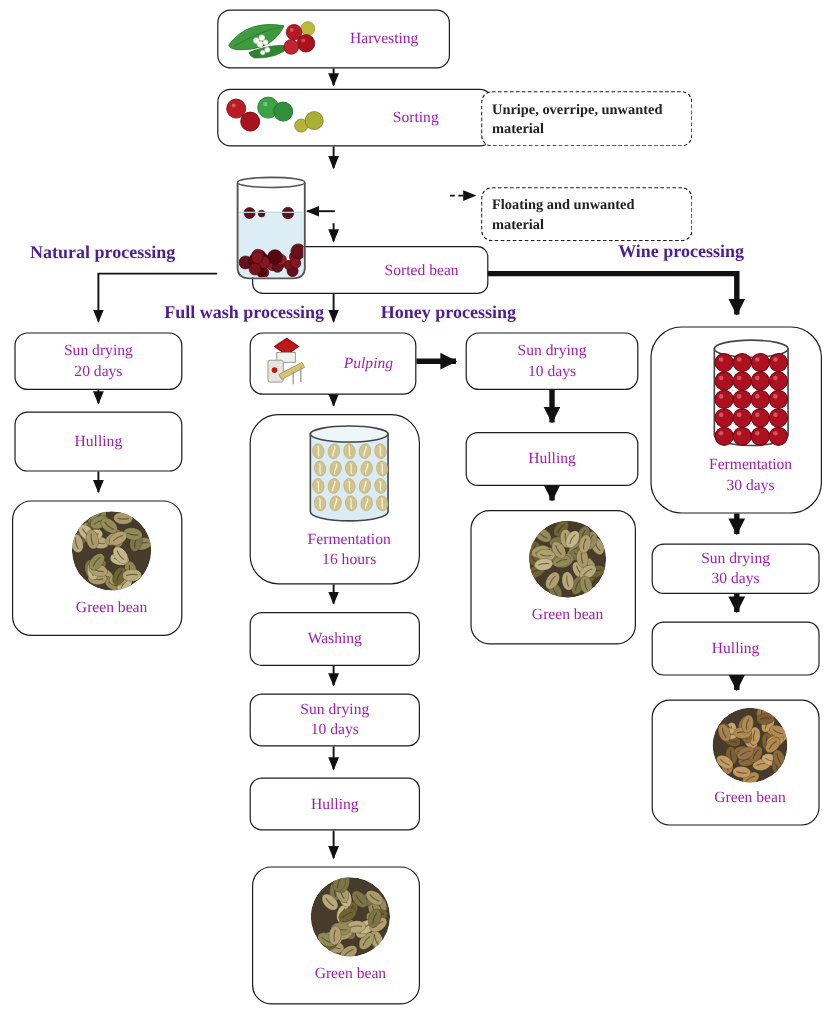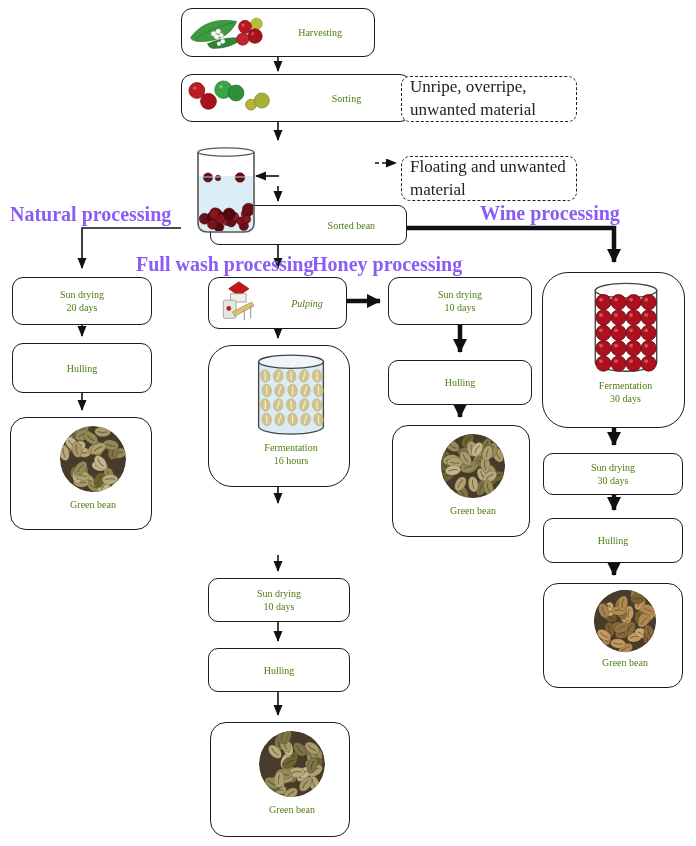--- a/index.html
+++ b/index.html
@@ -7,37 +7,37 @@
     position:relative;width:696px;height:846px;background:#fff;
     font-family:"Liberation Serif","DejaVu Serif",serif;color:#222;
     overflow:hidden;
   }
   svg.connectors{position:absolute;left:0;top:0;width:696px;height:846px;z-index:1;}
   .box{
     position:absolute;background:#fff;border:1.7px solid #1c1c1c;
     box-sizing:border-box;z-index:2;
   }
   .box-label{
-    font-size:10px;line-height:1.3;text-align:center;white-space:pre-line;color:#4d7c0f;
+    font-size:13px;line-height:1.3;text-align:center;white-space:pre-line;color:#a21caf;
   }
   .center-box{display:flex;align-items:center;justify-content:center;}
   .img-box .box-label{
     position:absolute;top:0;bottom:0;left:46%;right:4px;
     display:flex;align-items:center;justify-content:center;
   }
   .img-box .ill{position:absolute;left:4px;top:2px;}
   .note-box{
     border:1.6px dashed #1c1c1c;border-radius:9px;
-    font-size:17px;line-height:1.35;text-align:left;
-    padding:4px 8px;display:flex;align-items:center;
+    font-size:12px;line-height:1.35;text-align:left;
+    padding:4px 8px;display:flex;align-items:center;font-weight:bold;
   }
   .col-box{display:flex;flex-direction:column;align-items:center;justify-content:flex-start;padding-left:24px;}
   .branch-label{
-    position:absolute;z-index:3;font-weight:bold;font-size:20px;color:#8b5cf6;
-    text-align:left;white-space:nowrap;
+    position:absolute;z-index:3;font-weight:bold;font-size:15px;color:#4c1d95;
+    text-align:right;white-space:nowrap;
   }
   .beaker-wrap{position:absolute;z-index:4;}
 </style>
 </head>
 <body>
 
 <div class="canvas">
 
   <svg class="connectors" viewBox="0 0 696 846" xmlns="http://www.w3.org/2000/svg">
     <defs>
@@ -421,20 +421,23 @@
         </g>
         <g transform="translate(70.9,69.6) rotate(-8)">
           <ellipse cx="0" cy="0" rx="5" ry="6.6" fill="#d2c28c" stroke="#bba968" stroke-width="0.5"></ellipse>
           <path d="M0,-4.6 C1.8,-1.5 -1.8,1.5 0,4.6" fill="none" stroke="#f6f0da" stroke-width="1.2"></path>
         </g>
       </svg>
     <div class="box-label" style="margin-top:2px;">Fermentation
 16 hours</div>
   </div>
 
+  <div class="box center-box" style="left:208px;top:510px;width:142px;height:45px;border-radius:10px;">
+    <div class="box-label">Washing</div>
+  </div>
   <div class="box center-box" style="left:208px;top:578px;width:142px;height:44px;border-radius:10px;">
     <div class="box-label">Sun drying
 10 days</div>
   </div>
   <div class="box center-box" style="left:208px;top:648px;width:142px;height:44px;border-radius:10px;">
     <div class="box-label">Hulling</div>
   </div>
   <div class="box col-box" style="left:210px;top:722px;width:140px;height:115px;border-radius:16px;padding-top:6px;">
     <svg class="bean-photo" width="70" height="70" viewBox="0 0 72 72">
         <clipPath id="bc1">

